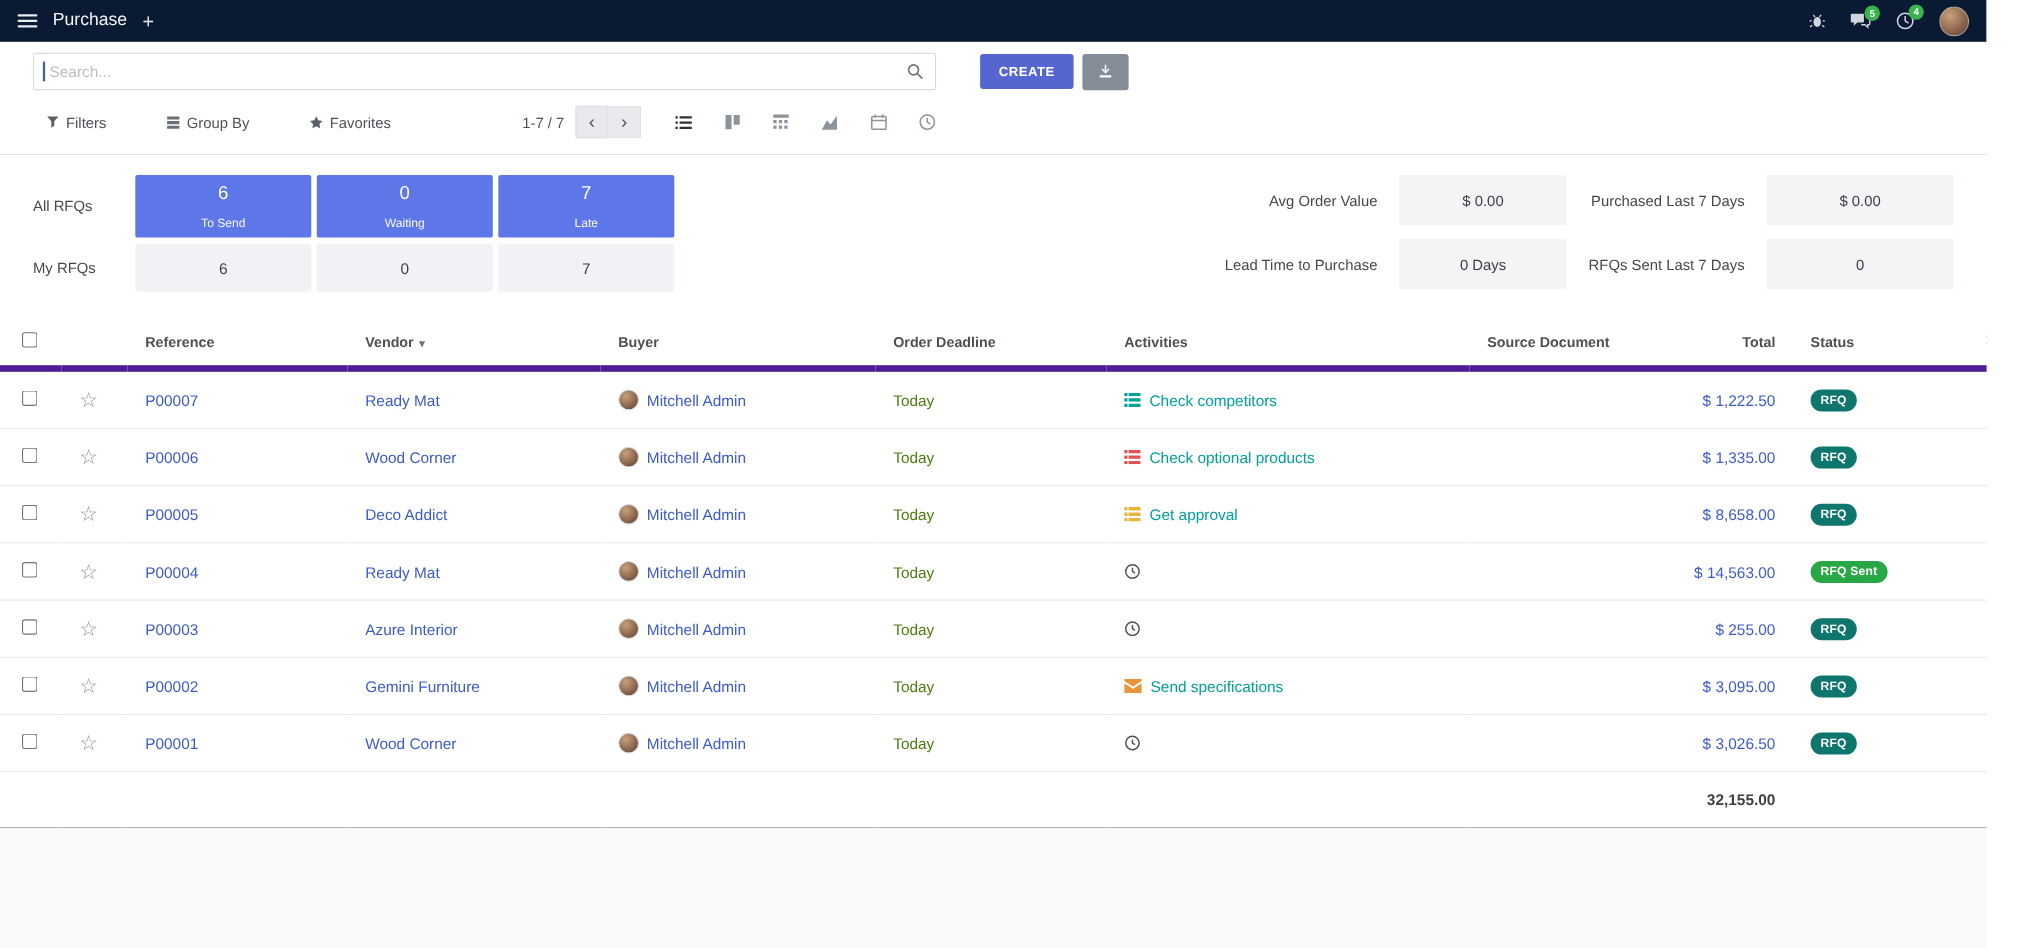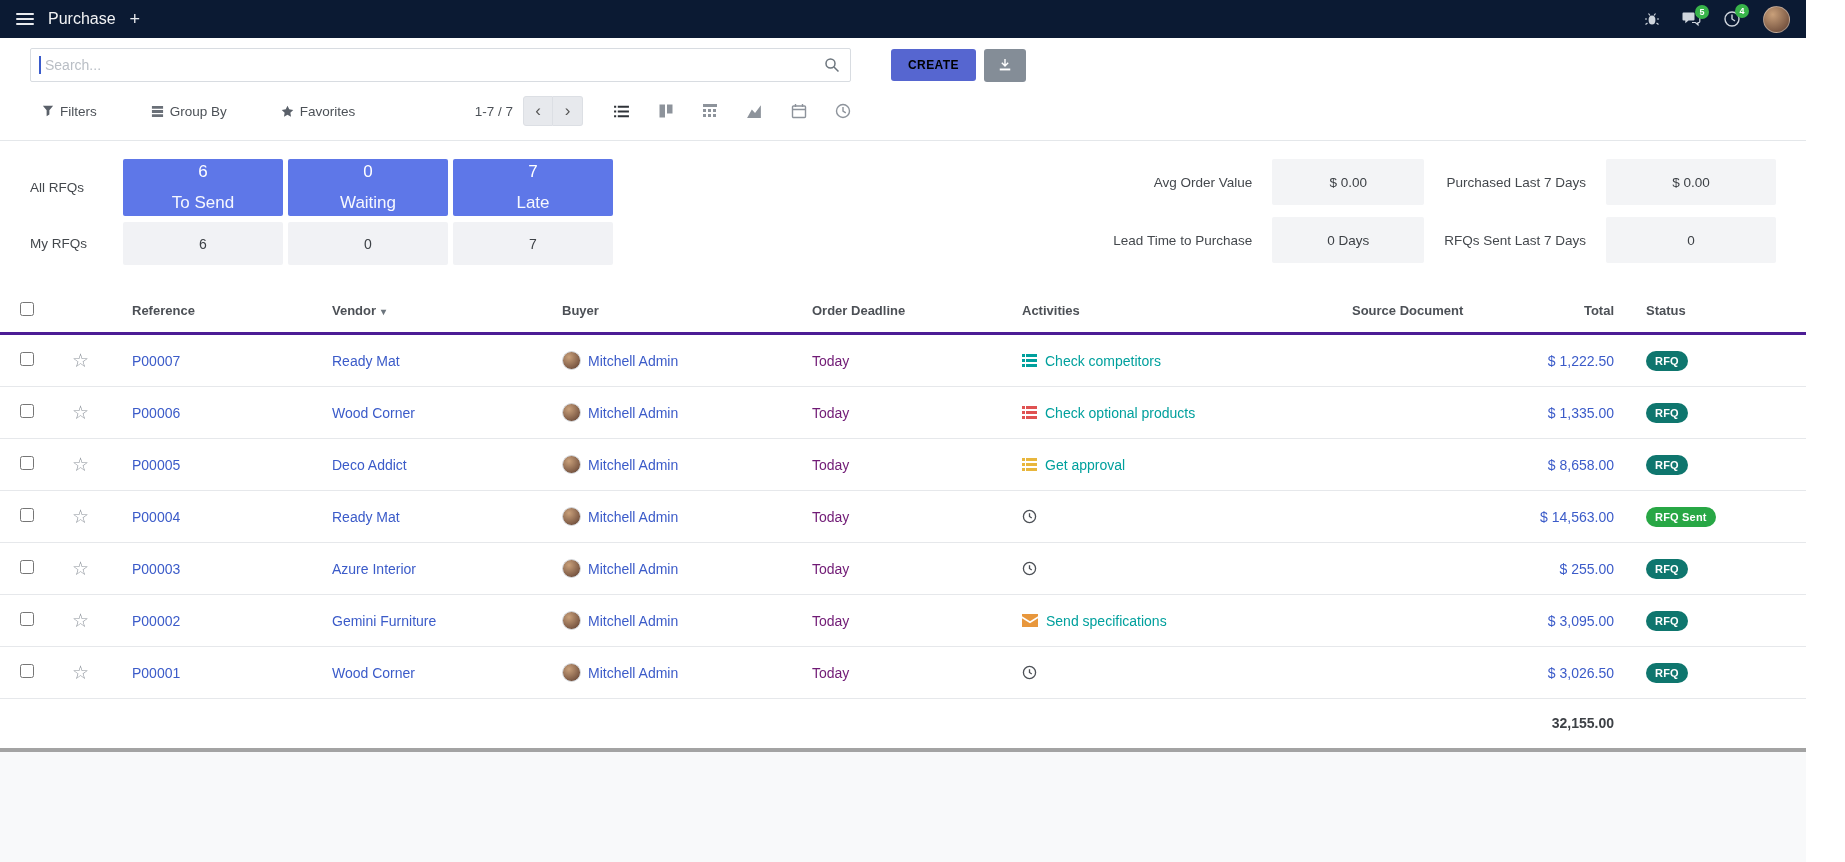--- a/index.html
+++ b/index.html
@@ -39,21 +39,21 @@
   .cp-grid { display:grid; grid-template-columns:1fr 885px; column-gap:40px; row-gap:14px; align-items:center; }
   .page-title { font-size:22px; font-weight:400; color:#55598c; }
   .search-box { position:relative; height:34px; border:1px solid #d8dce1; border-radius:2px; background:#fff; display:flex; align-items:center; }
   .search-caret { width:2px; height:18px; background:#3a5bcb; margin-left:8px; }
   .search-input { flex:1; border:none; outline:none; font-size:14px; padding:0 8px 0 4px; color:#333; background:transparent; font-family:"Liberation Sans",sans-serif; }
   .search-input::placeholder { color:#b9bec5; }
   .search-icon { margin-right:10px; color:#6c757d; display:flex; }
 
   .cp-actions { display:flex; align-items:center; gap:8px; }
   .btn-create {
-    background:#5666d0; color:#000000; border:none; border-radius:3px;
+    background:#5666d0; color:#ffffff; border:none; border-radius:3px;
     font-size:12px; font-weight:bold; letter-spacing:.4px; padding:9px 17px; cursor:pointer;
     font-family:"Liberation Sans",sans-serif;
   }
   .btn-export {
     background:#848d97; border:none; border-radius:3px; width:42px; height:33px;
     display:flex; align-items:center; justify-content:center; cursor:pointer; color:#fff;
   }
   .cp-right-row { display:flex; align-items:center; }
   .filter-group { display:flex; align-items:center; gap:42px; margin-left:6px; }
   .text-btn { display:flex; align-items:center; gap:6px; font-size:13.5px; color:#4c5157; cursor:pointer; background:none; border:none; font-family:"Liberation Sans",sans-serif; }
@@ -69,54 +69,54 @@
   .view-btn { color:#8d939b; cursor:pointer; display:flex; }
   .view-btn.active { color:#2f3338; }
 
   
   .dashboard { display:flex; align-items:flex-start; padding:18px 30px 22px 30px; }
   .dash-left { display:grid; grid-template-columns:88px 160px 160px 160px; column-gap:5px; row-gap:6px; align-items:center; }
   .dash-row-label { font-size:13.5px; color:#44484d; }
   .kpi-box { height:57px; background:#5e77e8; border-radius:2px; color:#fff; display:flex; flex-direction:column;
     align-items:center; justify-content:center; cursor:pointer; }
   .kpi-count { font-size:17px; line-height:1.15; }
-  .kpi-label { font-size:17px; opacity:.95;margin-top:12px; }
+  .kpi-label { font-size:11px; opacity:.95;margin-top:12px; }
   .kpi-box-my { height:43px; background:#f1f2f5; border-radius:2px; color:#3d4146; font-size:14px;
     display:flex; align-items:center; justify-content:center; cursor:pointer; }
   .dash-right { margin-left:auto; display:grid; grid-template-columns:auto 152px auto 170px; column-gap:20px; row-gap:12px; align-items:center; }
   .stat-label { font-size:13.5px; color:#44484d; text-align:right; white-space:nowrap; }
   .stat-value { background:#f3f4f6; border-radius:2px; height:46px; display:flex; align-items:center; justify-content:center; font-size:13.5px; color:#3d4146; }
 
   
   table.list { width:1845px; border-collapse:collapse; table-layout:fixed; }
   .list th { font-size:13px; font-weight:bold; color:#4c5056; text-align:left; padding:14px 16px 12px 16px;
-    border-bottom:3px solid #4c1d95; white-space:nowrap; cursor:pointer; }
+    border-bottom:6px solid #4c1d95; white-space:nowrap; cursor:pointer; }
   .list td { font-size:14px; padding:0 16px; height:51px; border-bottom:1px solid #e6e8eb; white-space:nowrap; overflow:hidden; }
   .col-check { width:56px; } .col-star { width:60px; } .col-ref { width:200px; } .col-vendor { width:230px; }
   .col-buyer { width:250px; } .col-deadline { width:210px; } .col-activity { width:330px; }
   .col-source { width:134px; } .col-total { width:160px; } .col-status { width:130px; } .col-gear { width:85px; }
   th.col-check, td.cell-check { padding-left:20px; padding-right:4px; }
   th.col-total, td.cell-total { text-align:right; }
   th.col-gear { text-align:right; padding-right:24px; color:#5a6069; }
   input[type="checkbox"] { width:14px; height:14px; accent-color:#5666d0; cursor:pointer; margin:0; }
   .star { font-size:19px; color:#8d939b; cursor:pointer; }
   .link { color:#3b5bc9; cursor:pointer; }
   .buyer-cell { display:flex; align-items:center; gap:7px; height:51px; }
   .avatar-sm { width:19px; height:19px; border-radius:50%; flex:0 0 auto;
     background: radial-gradient(circle at 35% 30%, #c9a07a, #7d5a45 70%, #4e372b); border:1px solid #d9dde2; }
-  .today { color:#701a75; }
+  .today { color:#4d7c0f; }
   .activity-cell { display:flex; align-items:center; gap:8px; height:51px; }
   .act-label { color:#00a09d; cursor:pointer; }
   .act-ic { display:flex; cursor:pointer; }
   .act-teal { color:#00a09d; } .act-red { color:#e05252; } .act-yellow { color:#e8b63c; }
   .act-orange { color:#e8973c; } .act-gray { color:#4c5056; }
   .badge { display:inline-block; font-size:11px; font-weight:bold; color:#fff; padding:4px 9px; border-radius:11px; letter-spacing:.2px; }
   .badge-rfq { background:#0f766e; }
   .badge-rfq-sent { background:#28a745; }
-  .footer-row td { font-weight:bold; color:#3d4146; font-size:14px; border-bottom:4px solid #a3a3a3; }
+  .footer-row td { font-weight:bold; color:#3d4146; font-size:14px; border-bottom:1px solid #a3a3a3; }
   .bottom-strip { flex:1; background:#f8f9fa; }
   .sort-ch { font-size:10px; color:#6c757d; margin-left:5px; }
 </style>
 </head>
 <body>
 
 <div class="page">
 
   <header class="topbar">
     <div class="left">

